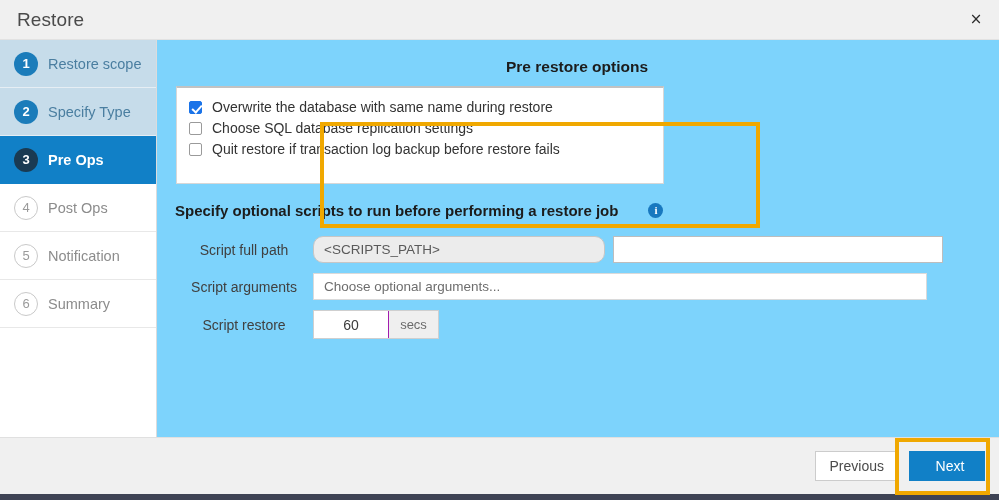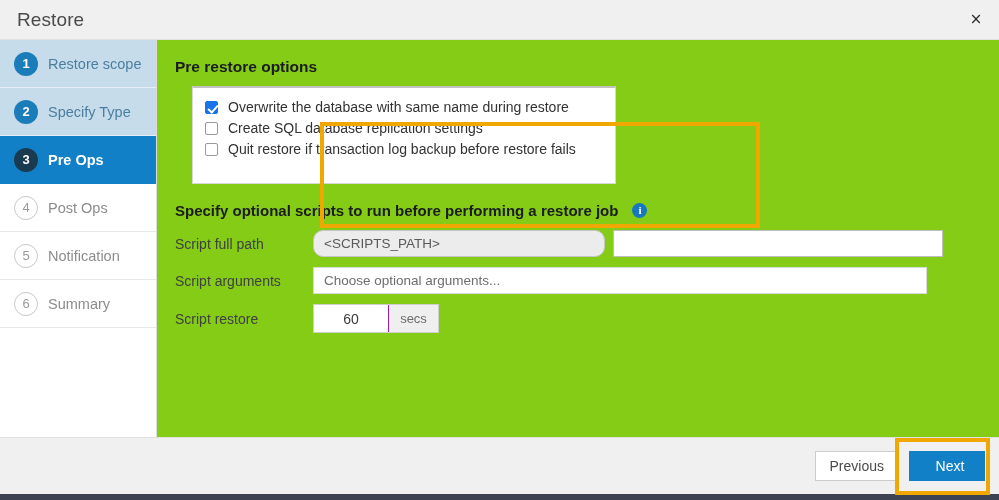--- a/index.html
+++ b/index.html
@@ -98,43 +98,44 @@
   .step.todo .lbl { color: #8c8c8c; }
 
   .sidebar-filler { flex: 1 1 auto; background: #ffffff; }
 
   
   .content {
     flex: 1 1 auto;
     padding: 18px 20px 0 18px;
     position: relative;
     min-width: 0;
-    background:#84cc16;
+    background:#7dd3fc;
+    text-align:center;
   }
   .section-title {
     font-size: 15.5px;
     font-weight: 700;
     color: #1c1c1c;
     margin: 0 0 10px 0;
   }
 
   
   .hl-options {
     position: absolute;
     left: 163px; top: 82px;
     width: 440px; height: 106px;
     border: 4px solid #f0a800;
     box-sizing: border-box;
     pointer-events: none;
     z-index: 5;
   }
 
   .options-box {
-    margin-left: 17px;
-    width: 424px;
+    margin-left: 1px;
+    width: 488px;
     height: 98px;
     border: 1px solid #d7d7d7;
     border-top: 2px solid #c2c2c2;
     background: #ffffff;
     padding: 9px 0 0 12px;
   }
   .opt-row {
     display: flex;
     align-items: center;
     height: 20px;
@@ -166,21 +167,22 @@
   .opt-label {
     font-size: 14px;
     color: #333333;
     white-space: nowrap;
   }
 
   .scripts-head {
     display: flex;
     align-items: center;
     margin-top: 18px;
-    margin-bottom: 11px;
+    margin-bottom: 17px;
+    gap: 16px;
   }
   .scripts-head .t {
     font-size: 15px;
     font-weight: 700;
     color: #1c1c1c;
   }
   .info-icon {
     width: 15px; height: 15px;
     border-radius: 50%;
     background: #1878bf;
@@ -340,21 +342,21 @@
 
       <div class="section-title">Pre restore options</div>
 
       <div class="options-box">
         <div class="opt-row">
           <div class="cb checked"></div>
           <div class="opt-label">Overwrite the database with same name during restore</div>
         </div>
         <div class="opt-row">
           <div class="cb"></div>
-          <div class="opt-label">Create SQL database replication settings</div>
+          <div class="opt-label">Choose SQL database replication settings</div>
         </div>
         <div class="opt-row">
           <div class="cb"></div>
           <div class="opt-label">Quit restore if transaction log backup before restore fails</div>
         </div>
       </div>
 
       <div class="hl-options"></div>
 
       <div class="scripts-head">

